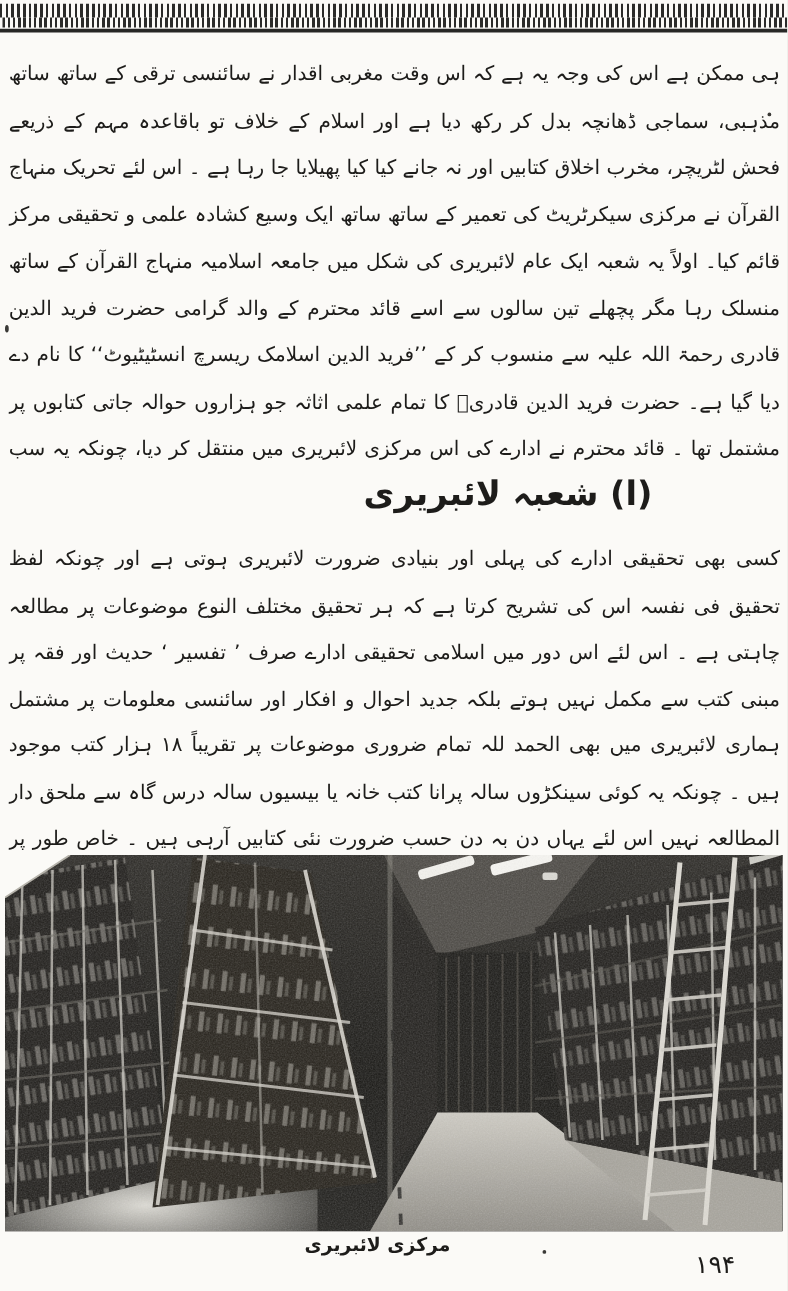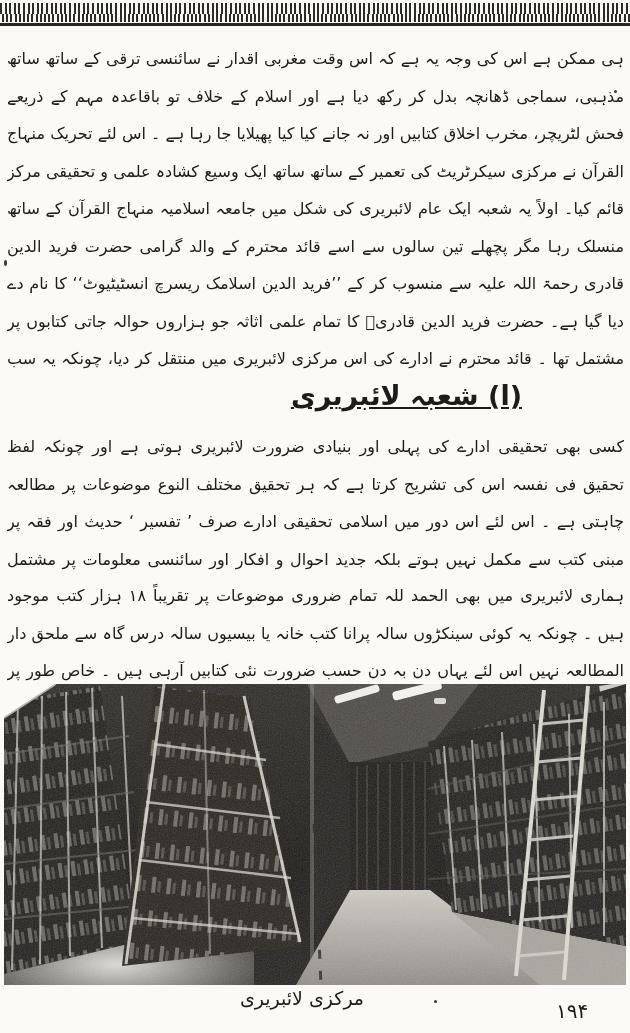--- a/index.html
+++ b/index.html
@@ -28,31 +28,30 @@
     font-size:16px;line-height:37.5px;
     text-align:justify;overflow:hidden;
   }
   #para1{top:40px;height:336px;text-align-last:center;}
   #para2{top:428px;height:150px;text-align-last:left;}
   #para3{top:577px;height:113px;text-align-last:justify;}
   .heading{
     position:absolute;top:371px;right:108px;margin:0;
     font-size:27px;font-weight:bold;line-height:50px;
     letter-spacing:0;
-    text-decoration:underline;
   }
   
   .photo-wrap{
     position:absolute;top:684px;left:4px;width:622px;height:301px;
     background:#141311;
   }
   .photo-wrap svg{display:block;}
   .caption{
     position:absolute;top:987px;left:0;right:26px;margin:0;
-    text-align:center;font-size:19px;font-weight:normal;
+    text-align:center;font-size:15px;font-weight:bold;
   }
   .pagenum{
     position:absolute;top:999px;left:556px;
     font-size:20px;letter-spacing:1px;
   }
   .speck{position:absolute;background:#3a3936;border-radius:50%;}
 </style>
 </head>
 <body>
 

